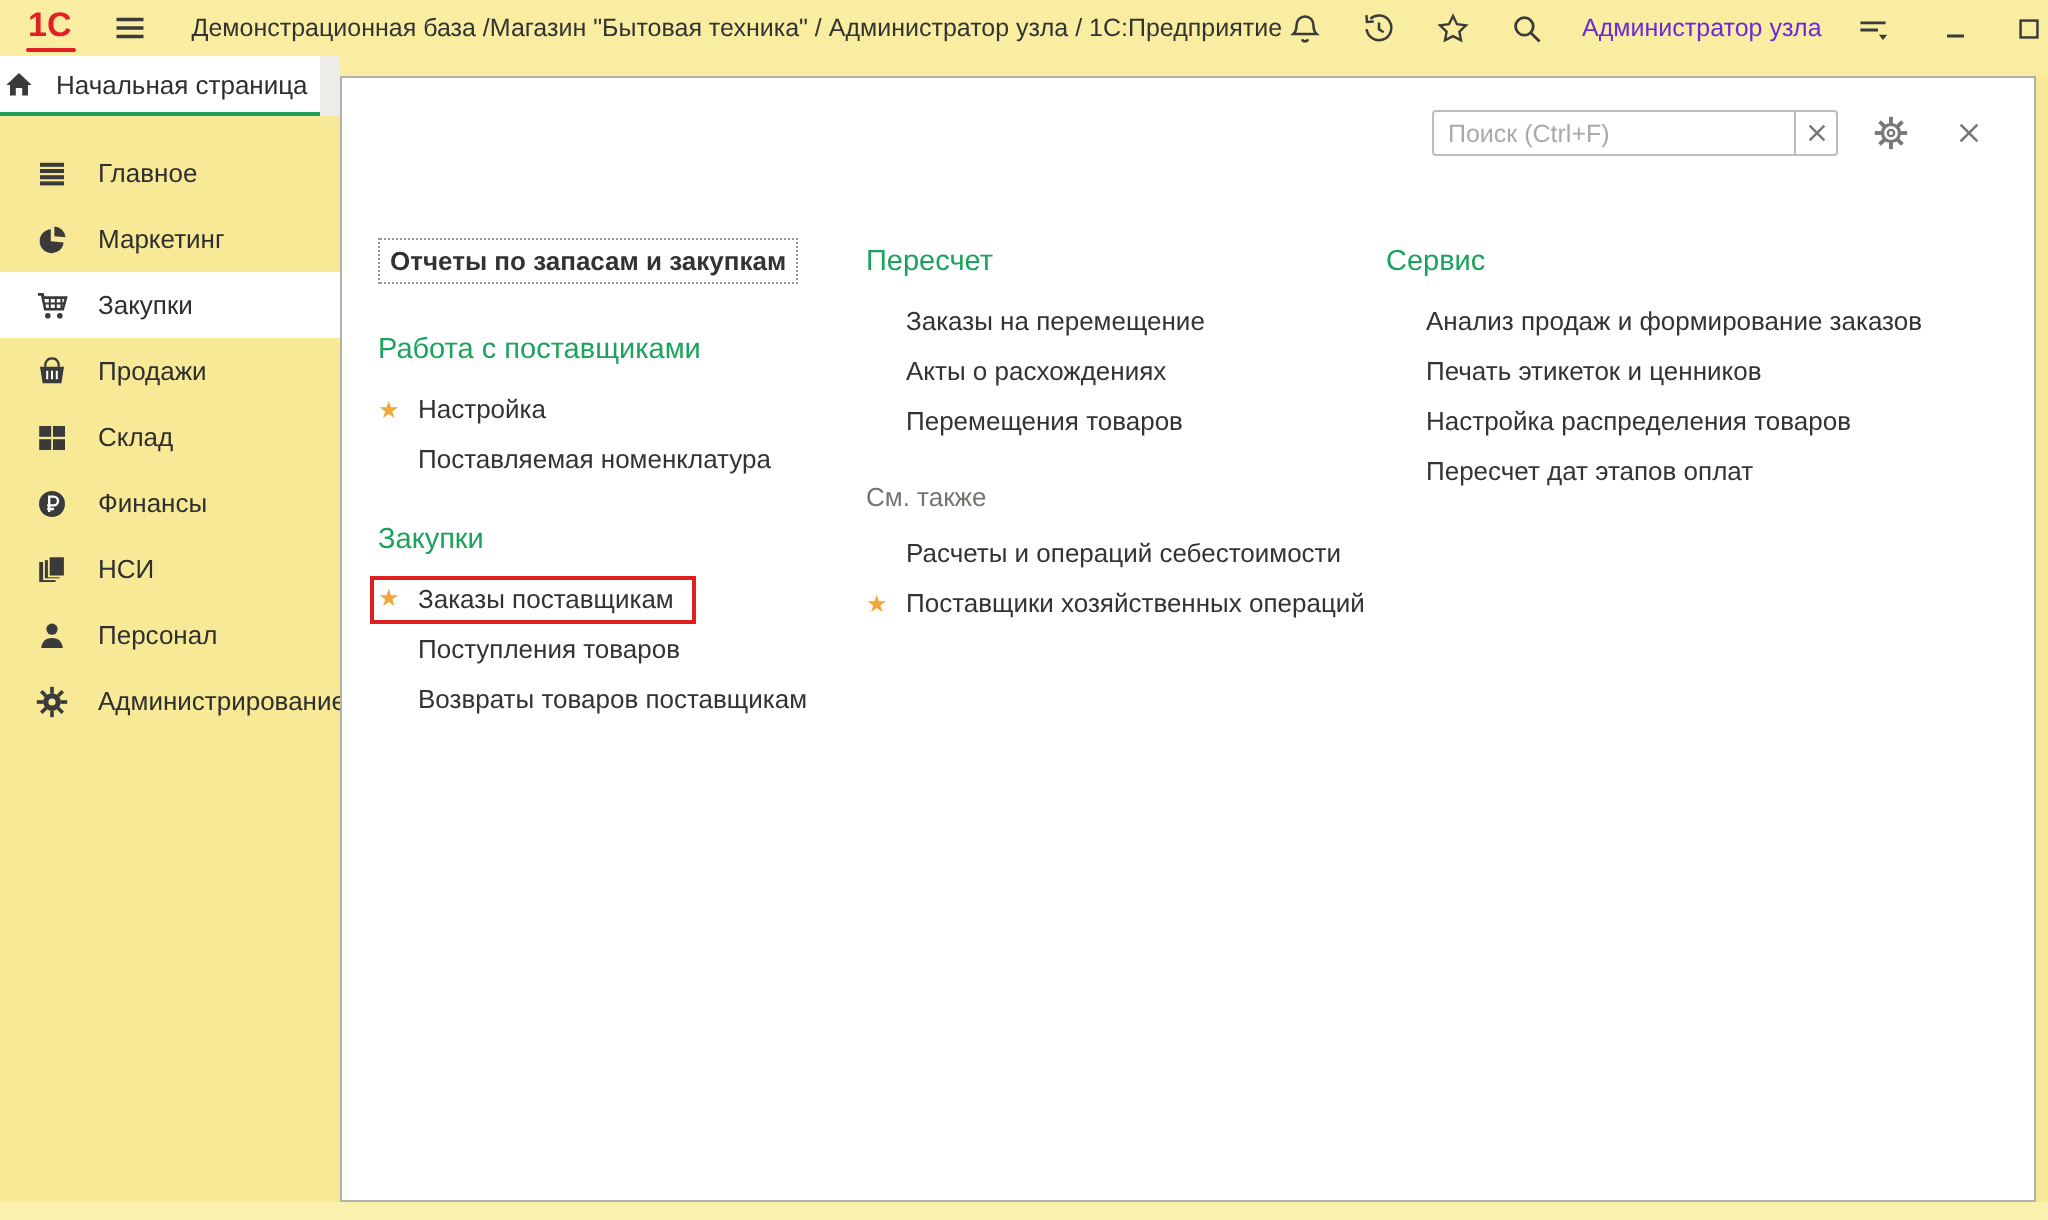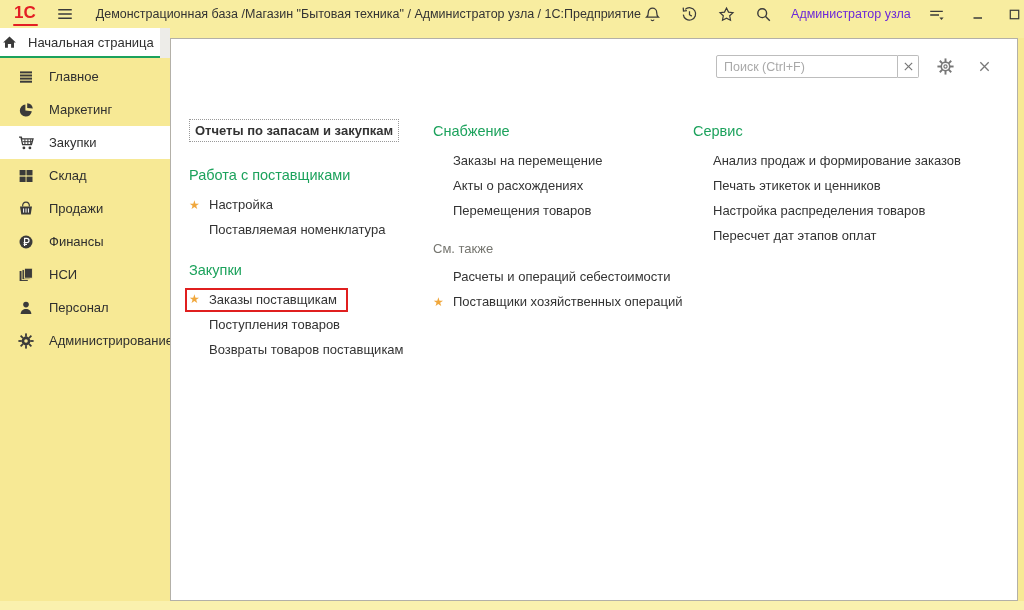--- a/index.html
+++ b/index.html
@@ -20,21 +20,21 @@
   .icon-btn{background:transparent;border:none;cursor:pointer;display:flex;align-items:center;justify-content:center;padding:2px;}
   .hamburger{margin-left:16px;}
   .win-title{font-size:12.5px;color:#333;margin-left:20px;white-space:nowrap;}
   .topbar-right{margin-left:auto;display:flex;align-items:center;gap:15px;}
   .user-label{font-size:12.5px;color:#6d28d9;margin:0 2px;cursor:pointer;white-space:nowrap;}
   .winctl{margin-left:6px;}
   .home-tab{position:absolute;left:0;top:28px;width:160px;height:30px;background:#fff;
     border-bottom:2px solid var(--green);display:flex;align-items:center;gap:10px;
     z-index:5;font-size:13px;color:#2f2f2f;cursor:pointer;white-space:nowrap;}
   .tab-gap{position:absolute;left:160px;top:28px;width:10px;height:30px;background:#edece8;z-index:4;}
-  .sidebar{position:absolute;left:0;top:58px;width:170px;bottom:9px;background:var(--sidebar-bg);z-index:2;padding-top:2px;}
+  .sidebar{position:absolute;left:0;top:58px;width:170px;bottom:9px;background:var(--sidebar-bg);z-index:2;padding-top:12px;}
   .side-item{height:33px;display:flex;align-items:center;gap:14px;padding-left:17px;
     font-size:13px;color:#2f2f2f;cursor:pointer;white-space:nowrap;}
   .side-item.active{background:#fff;}
   .ic{display:inline-flex;width:18px;justify-content:center;align-items:center;flex:none;}
   .panel{position:absolute;left:170px;top:38px;width:848px;height:563px;background:#fff;
     border:1px solid #b3b0a8;z-index:3;}
   .panel-tools{position:absolute;top:16px;right:22px;display:flex;align-items:center;}
   .searchwrap{display:flex;align-items:stretch;}
   .search-input{width:182px;height:23px;border:1px solid #bdbdbd;padding:0 7px;font-size:12.5px;
     color:#333;border-radius:2px 0 0 2px;outline:none;font-family:"Liberation Sans",sans-serif;}
@@ -171,39 +171,39 @@
             <path d="M6.9 4.2v5M9.9 4.2v5M12.7 4.2v5M4.5 6.7h9.6" stroke="#3a3a3a" stroke-width="1"></path>
             <circle cx="5.9" cy="12.9" r="1.4" fill="#3a3a3a"></circle>
             <circle cx="11.9" cy="12.9" r="1.4" fill="#3a3a3a"></circle>
           </svg>
         </span>
         <span>Закупки</span>
       </div>
       <div class="side-item">
         <span class="ic">
           <svg viewBox="0 0 16 16" width="16" height="16">
+            <path d="M4.6 5.4C4.6 2.2 6 1.2 8 1.2s3.4 1 3.4 4.2" fill="none" stroke="#3a3a3a" stroke-width="1.2"></path>
+            <path d="M2 5.4h12l-1.3 8.2H3.3z" fill="#3a3a3a"></path>
+            <path d="M5.6 7.4v4.2M8 7.4v4.2M10.4 7.4v4.2" stroke="#fff" stroke-width="1"></path>
+          </svg>
+        </span>
+        <span>Продажи</span>
+      </div>
+      <div class="side-item">
+        <span class="ic">
+          <svg viewBox="0 0 16 16" width="16" height="16">
             <g fill="#3a3a3a">
               <rect x="1.6" y="2" width="6" height="5.4"></rect>
               <rect x="8.5" y="2" width="6" height="5.4"></rect>
               <rect x="1.6" y="8.6" width="6" height="5.4"></rect>
               <rect x="8.5" y="8.6" width="6" height="5.4"></rect>
             </g>
           </svg>
         </span>
         <span>Склад</span>
-      </div>
-      <div class="side-item">
-        <span class="ic">
-          <svg viewBox="0 0 16 16" width="16" height="16">
-            <path d="M4.6 5.4C4.6 2.2 6 1.2 8 1.2s3.4 1 3.4 4.2" fill="none" stroke="#3a3a3a" stroke-width="1.2"></path>
-            <path d="M2 5.4h12l-1.3 8.2H3.3z" fill="#3a3a3a"></path>
-            <path d="M5.6 7.4v4.2M8 7.4v4.2M10.4 7.4v4.2" stroke="#fff" stroke-width="1"></path>
-          </svg>
-        </span>
-        <span>Продажи</span>
       </div>
       <div class="side-item">
         <span class="ic">
           <svg viewBox="0 0 16 16" width="16" height="16">
             <circle cx="8" cy="8" r="6.5" fill="#3a3a3a"></circle>
             <path d="M6.6 12V4.3h2.2a2.2 2.2 0 1 1 0 4.4H5.6M5.6 10.5h3.4" stroke="#fff" stroke-width="1.2" fill="none"></path>
           </svg>
         </span>
         <span>Финансы</span>
       </div>
@@ -293,21 +293,21 @@
             <span>Заказы поставщикам</span>
           </span>
         </div><div class="link-row">
           <span class="star-slot"></span>
           <span>Поступления товаров</span>
         </div><div class="link-row">
           <span class="star-slot"></span>
           <span>Возвраты товаров поставщикам</span>
         </div></div>
     <div class="col col2" id="col1">
-        <div class="col-header">Снабжение</div>
+        <div class="col-header">Пересчет</div>
         <div class="link-row">
           <span class="star-slot"></span>
           <span>Заказы на перемещение</span>
         </div>
         <div class="link-row">
           <span class="star-slot"></span>
           <span>Акты о расхождениях</span>
         </div>
         <div class="link-row">
           <span class="star-slot"></span>

